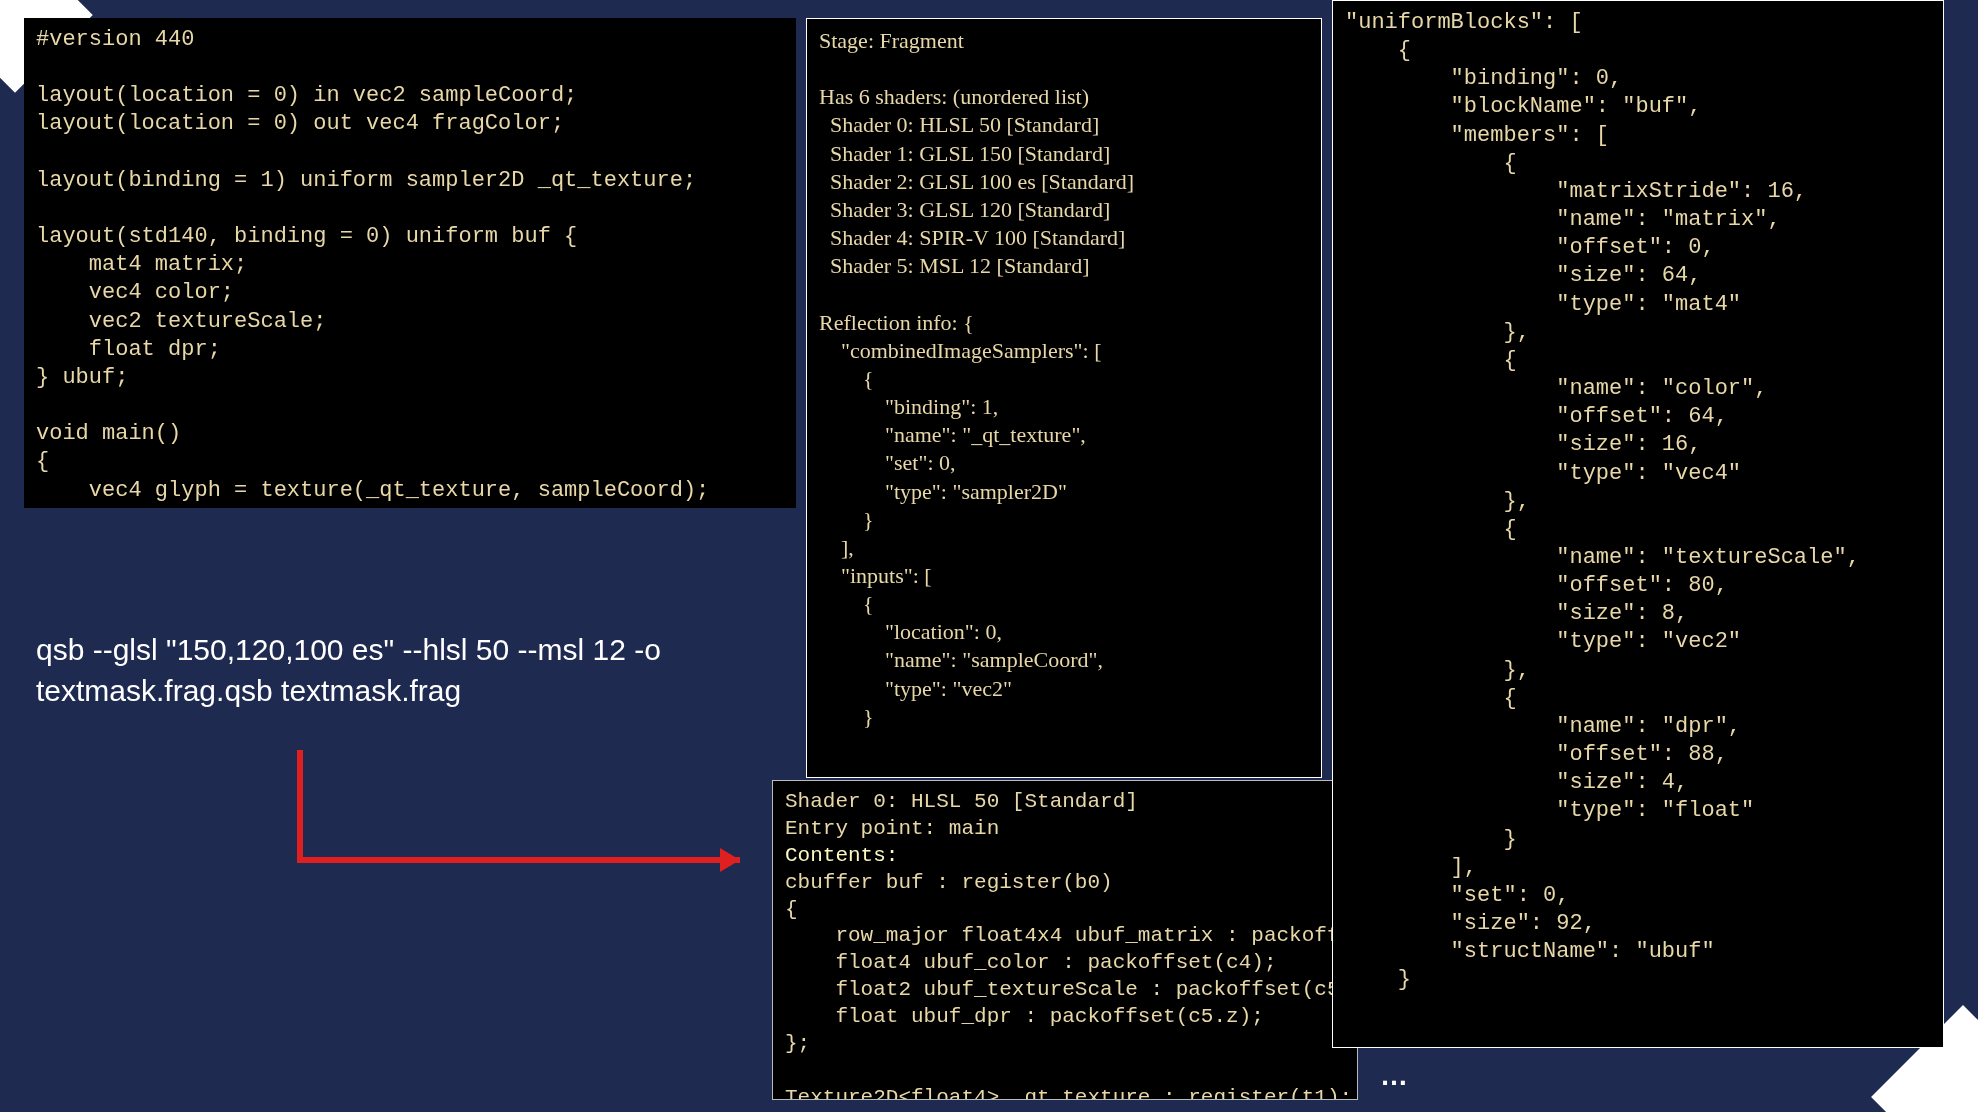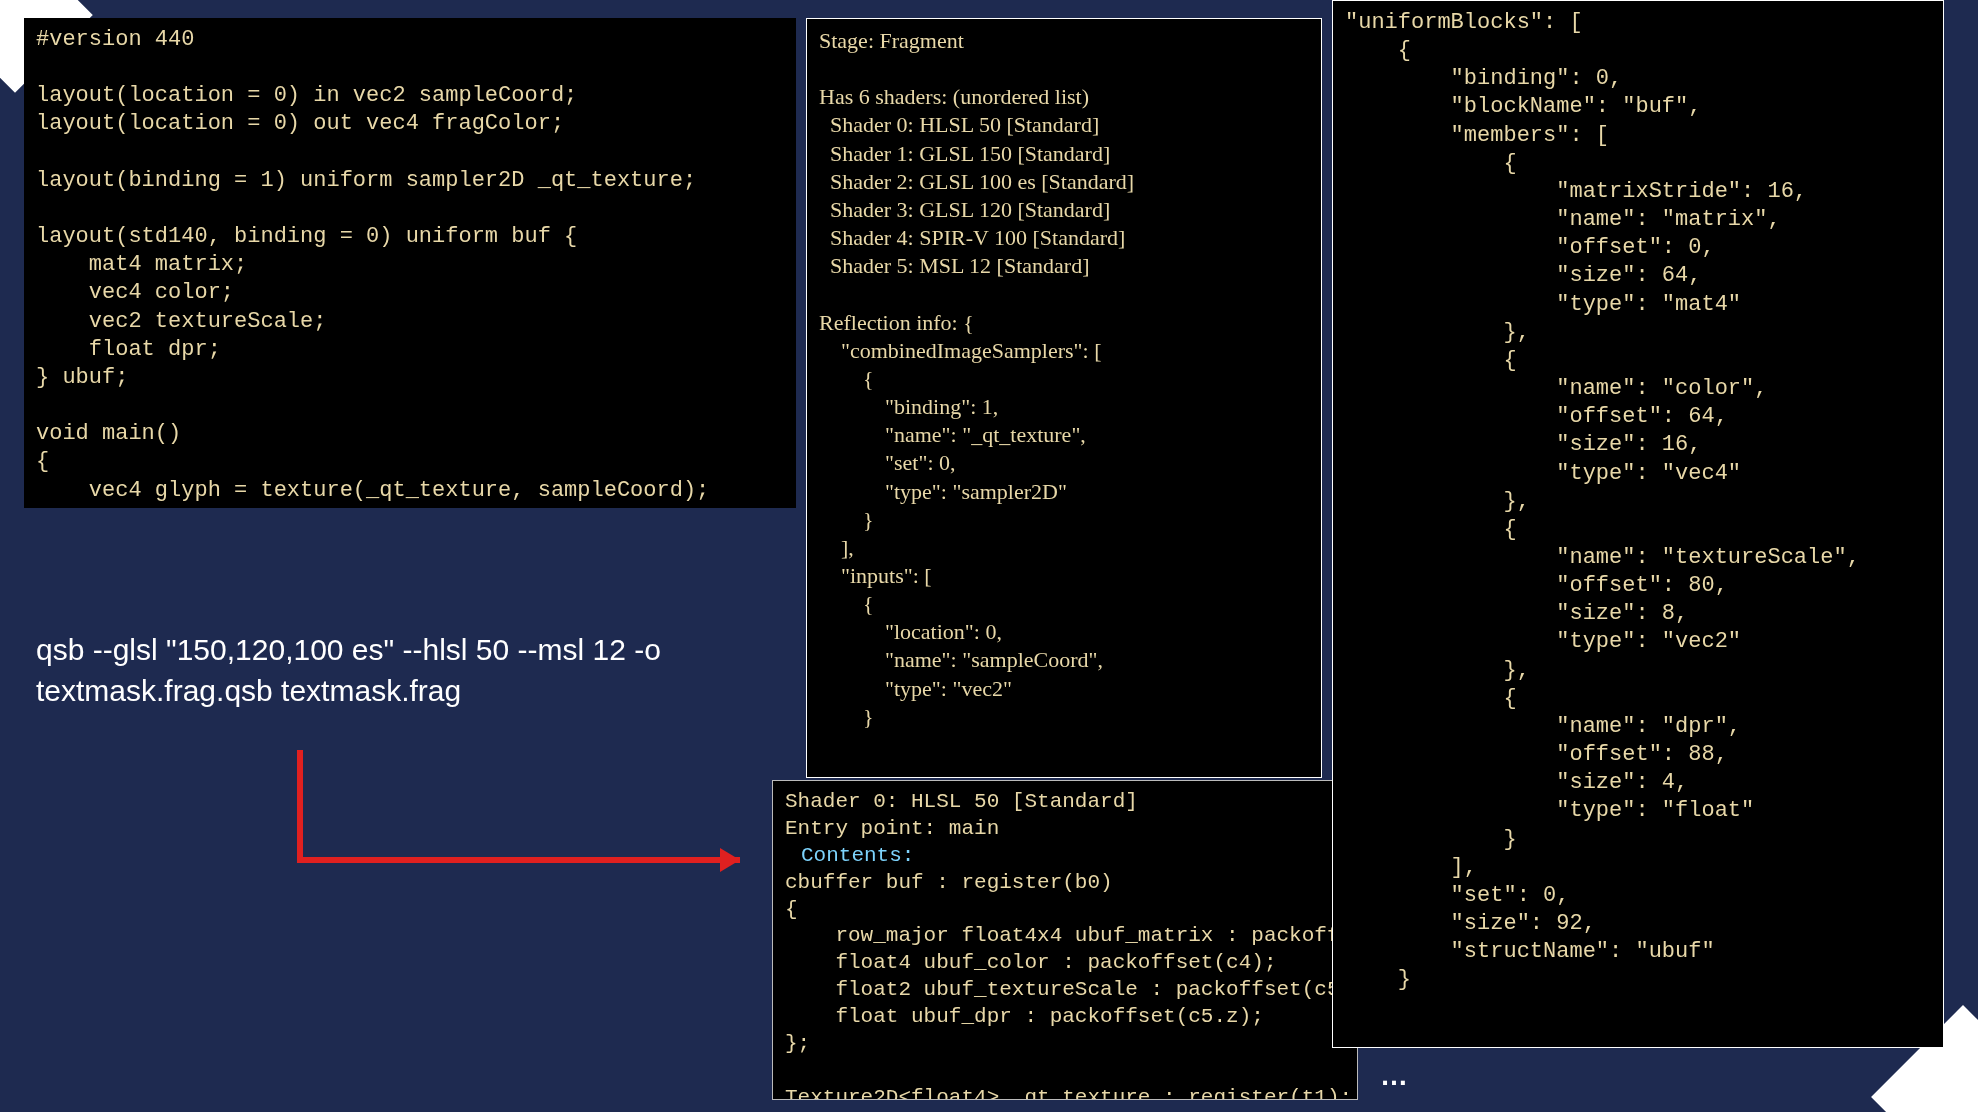--- a/index.html
+++ b/index.html
@@ -85,21 +85,21 @@
   }
   .ellipsis {
     position:absolute;
     left: 1380px;
     top: 1060px;
     color:#fff;
     font-family: Arial,sans-serif;
     font-size:28px;
     font-weight:bold;
   }
-  .hlsl-green { color:#7dd3fc;margin-left:16px; }
+  .hlsl-green { color:#fef9c3; }
 </style>
 </head>
 <body>
 
 <div class="corner-tl"></div>
 <div class="corner-br"></div>
 
 <div class="codebox box-glsl">#version 440
 
 layout(location = 0) in vec2 sampleCoord;

